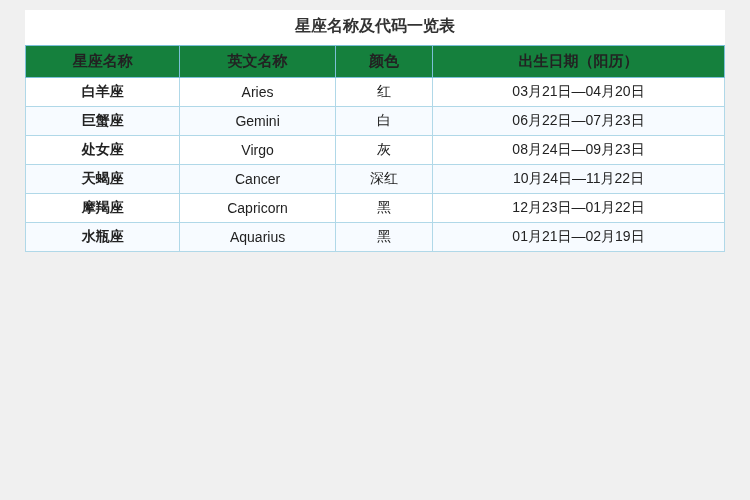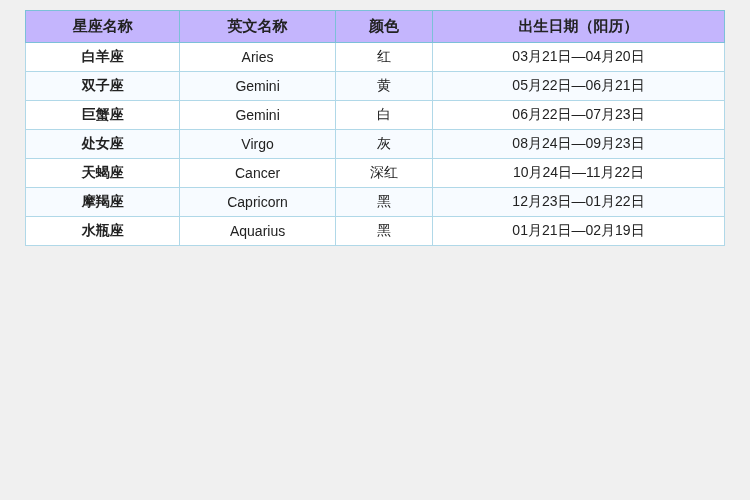--- a/index.html
+++ b/index.html
@@ -27,21 +27,21 @@
       font-size: 16px;
       color: #333;
       padding: 6px 0 8px 0;
       font-weight: bold;
     }
     table {
       width: 100%;
       border-collapse: collapse;
     }
     thead tr {
-      background-color: #c4b5fd;
+      background-color: #15803d;
     }
     thead th {
       border: 1px solid #7cc0d8;
       padding: 6px 10px;
       text-align: center;
       font-size: 15px;
       color: #222;
       font-weight: bold;
     }
     tbody tr {
@@ -59,41 +59,36 @@
       color: #222;
     }
     tbody td:first-child {
       font-weight: bold;
     }
   </style>
 </head>
 <body>
 
 <div class="container">
+  <div class="title">星座名称及代码一览表</div>
   <table>
     <thead>
       <tr>
         <th>星座名称</th>
         <th>英文名称</th>
         <th>颜色</th>
         <th>出生日期（阳历）</th>
       </tr>
     </thead>
     <tbody id="table-body">
     <tr>
           <td>白羊座</td>
           <td>Aries</td>
           <td>红</td>
           <td>03月21日—04月20日</td>
-        </tr>
-        <tr>
-          <td>双子座</td>
-          <td>Gemini</td>
-          <td>黄</td>
-          <td>05月22日—06月21日</td>
         </tr>
         <tr>
           <td>巨蟹座</td>
           <td>Gemini</td>
           <td>白</td>
           <td>06月22日—07月23日</td>
         </tr>
         <tr>
           <td>处女座</td>
           <td>Virgo</td>

